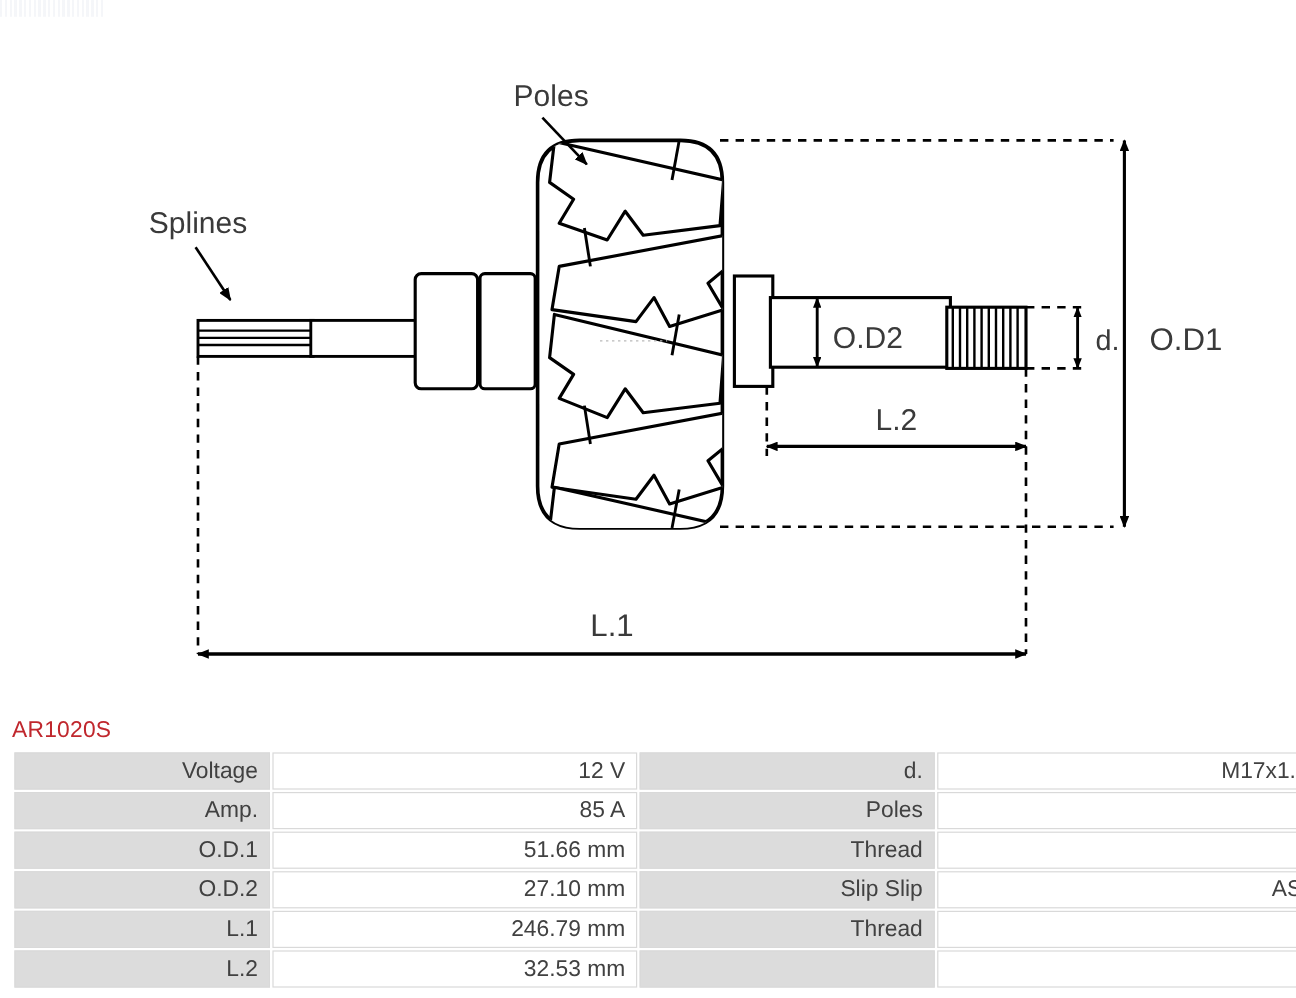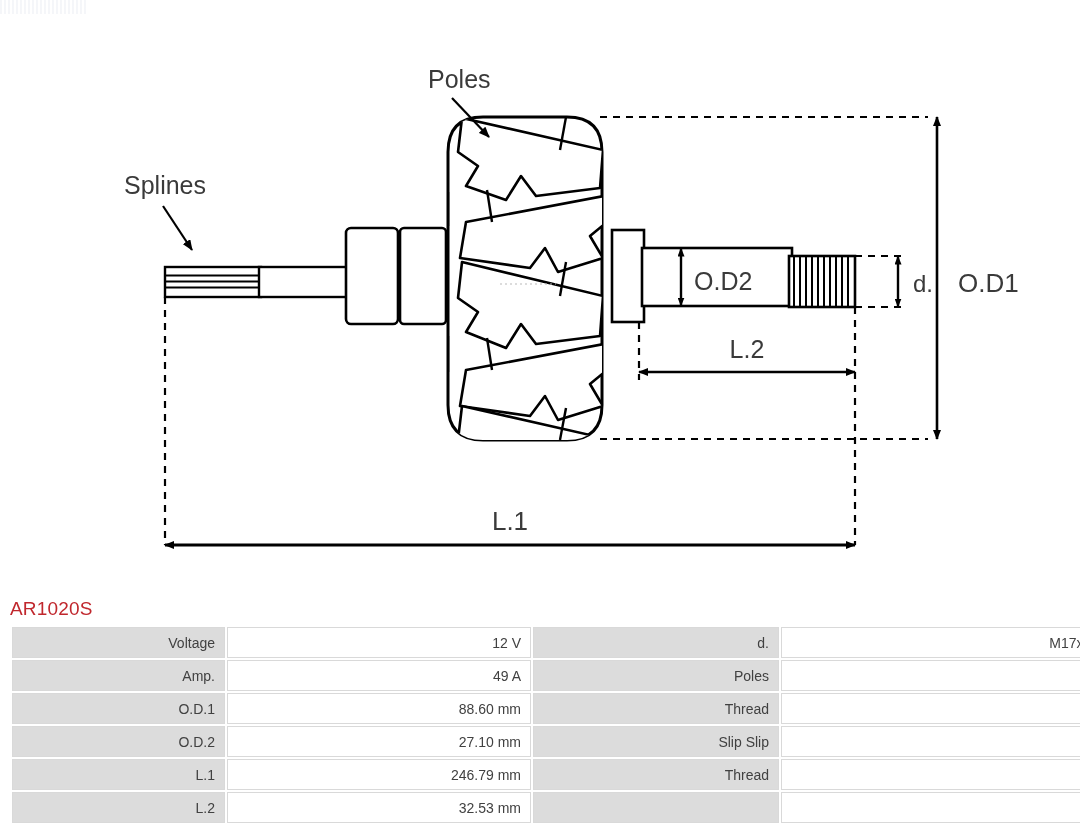--- a/index.html
+++ b/index.html
@@ -53,21 +53,21 @@
     width: 1060px;
   }
   table.spec-table {
     border-collapse: separate;
     border-spacing: 2px 2px;
     width: 1060px;
     table-layout: fixed;
   }
   table.spec-table td {
     height: 29px;
-    font-size: 14px;
+    font-size: 19px;
     padding: 0 9px;
     text-align: right;
     vertical-align: middle;
     border: 1px solid #d9d9d9;
     white-space: nowrap;
     overflow: hidden;
   }
   td.lbl {
     background: #dcdcdc;
     color: #414141;
@@ -251,27 +251,27 @@
   <table class="spec-table">
     <tbody>
         <tr>
           <td class="lbl c-lbl1">Voltage</td>
           <td class="val c-val1">12 V</td>
           <td class="lbl c-lbl2">d.</td>
           <td class="val c-val2">M17x1.25 mm</td>
         </tr>
         <tr>
           <td class="lbl c-lbl1">Amp.</td>
-          <td class="val c-val1">49 A</td>
+          <td class="val c-val1">85 A</td>
           <td class="lbl c-lbl2">Poles</td>
           <td class="val c-val2">12 qty.</td>
         </tr>
         <tr>
           <td class="lbl c-lbl1">O.D.1</td>
-          <td class="val c-val1">88.60 mm</td>
+          <td class="val c-val1">51.66 mm</td>
           <td class="lbl c-lbl2">Thread</td>
           <td class="val c-val2">Right</td>
         </tr>
         <tr>
           <td class="lbl c-lbl1">O.D.2</td>
           <td class="val c-val1">27.10 mm</td>
           <td class="lbl c-lbl2">Slip Slip</td>
           <td class="val c-val2">ASL9042</td>
         </tr>
         <tr>

